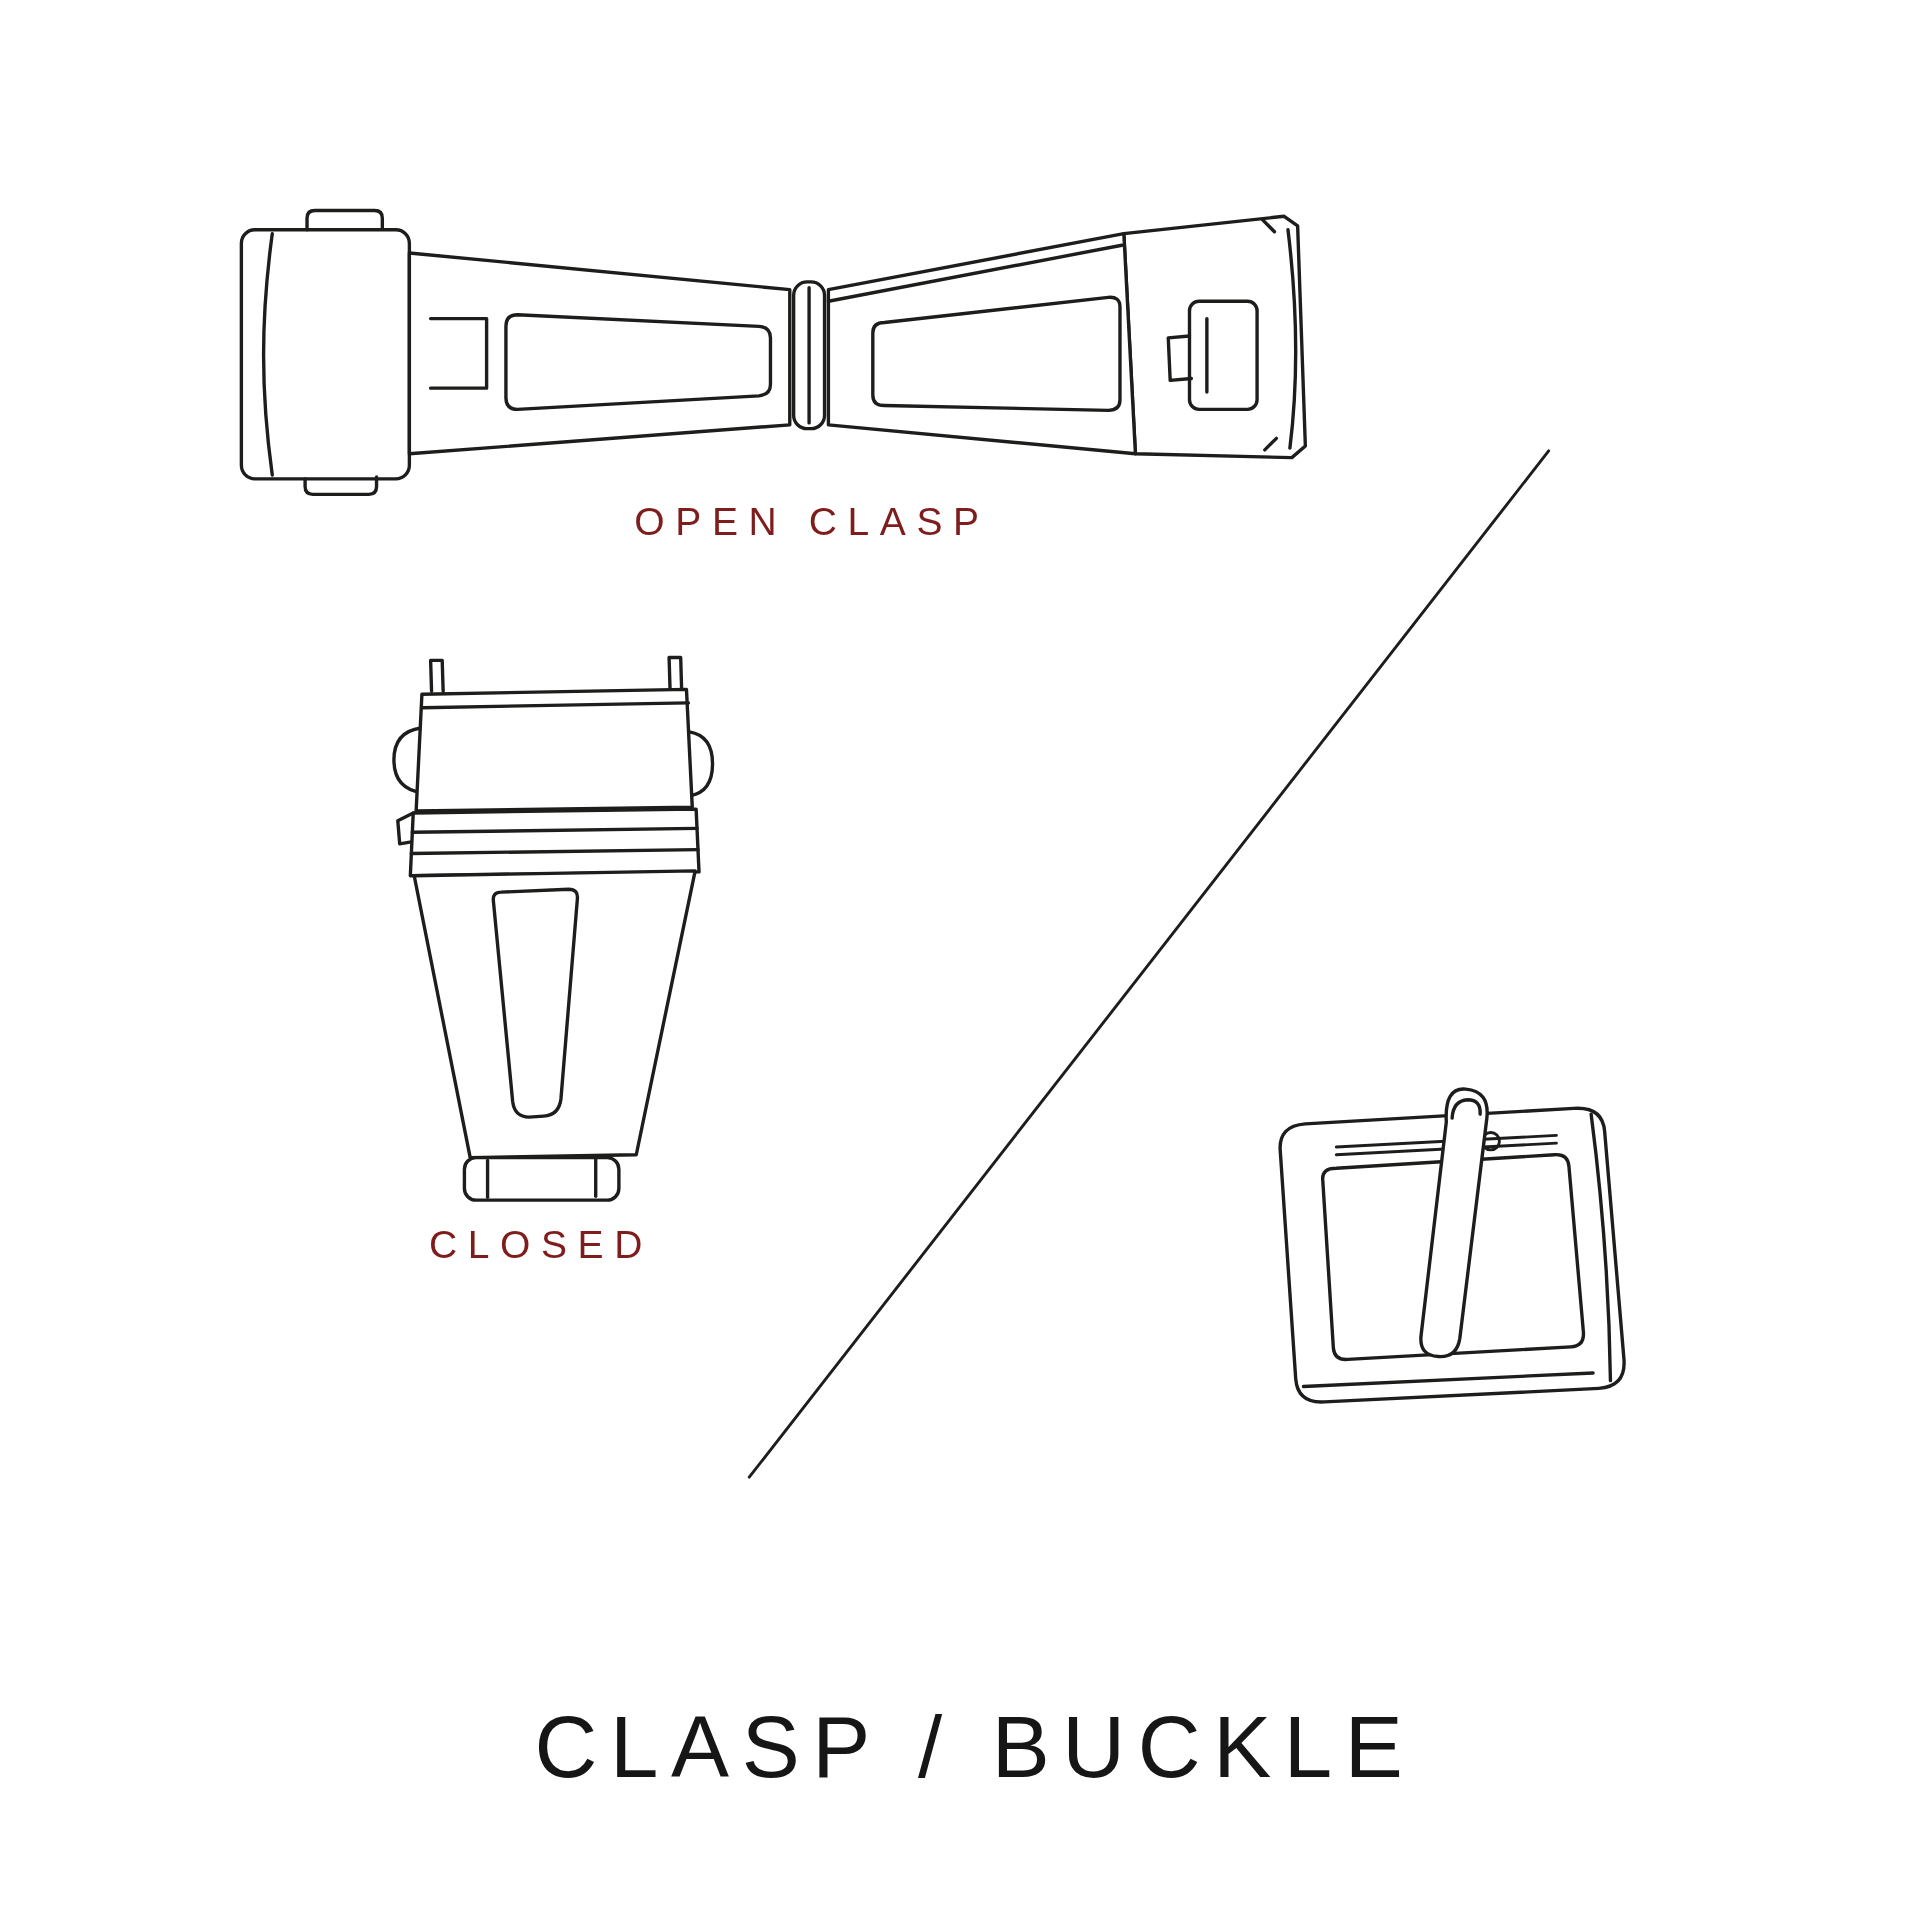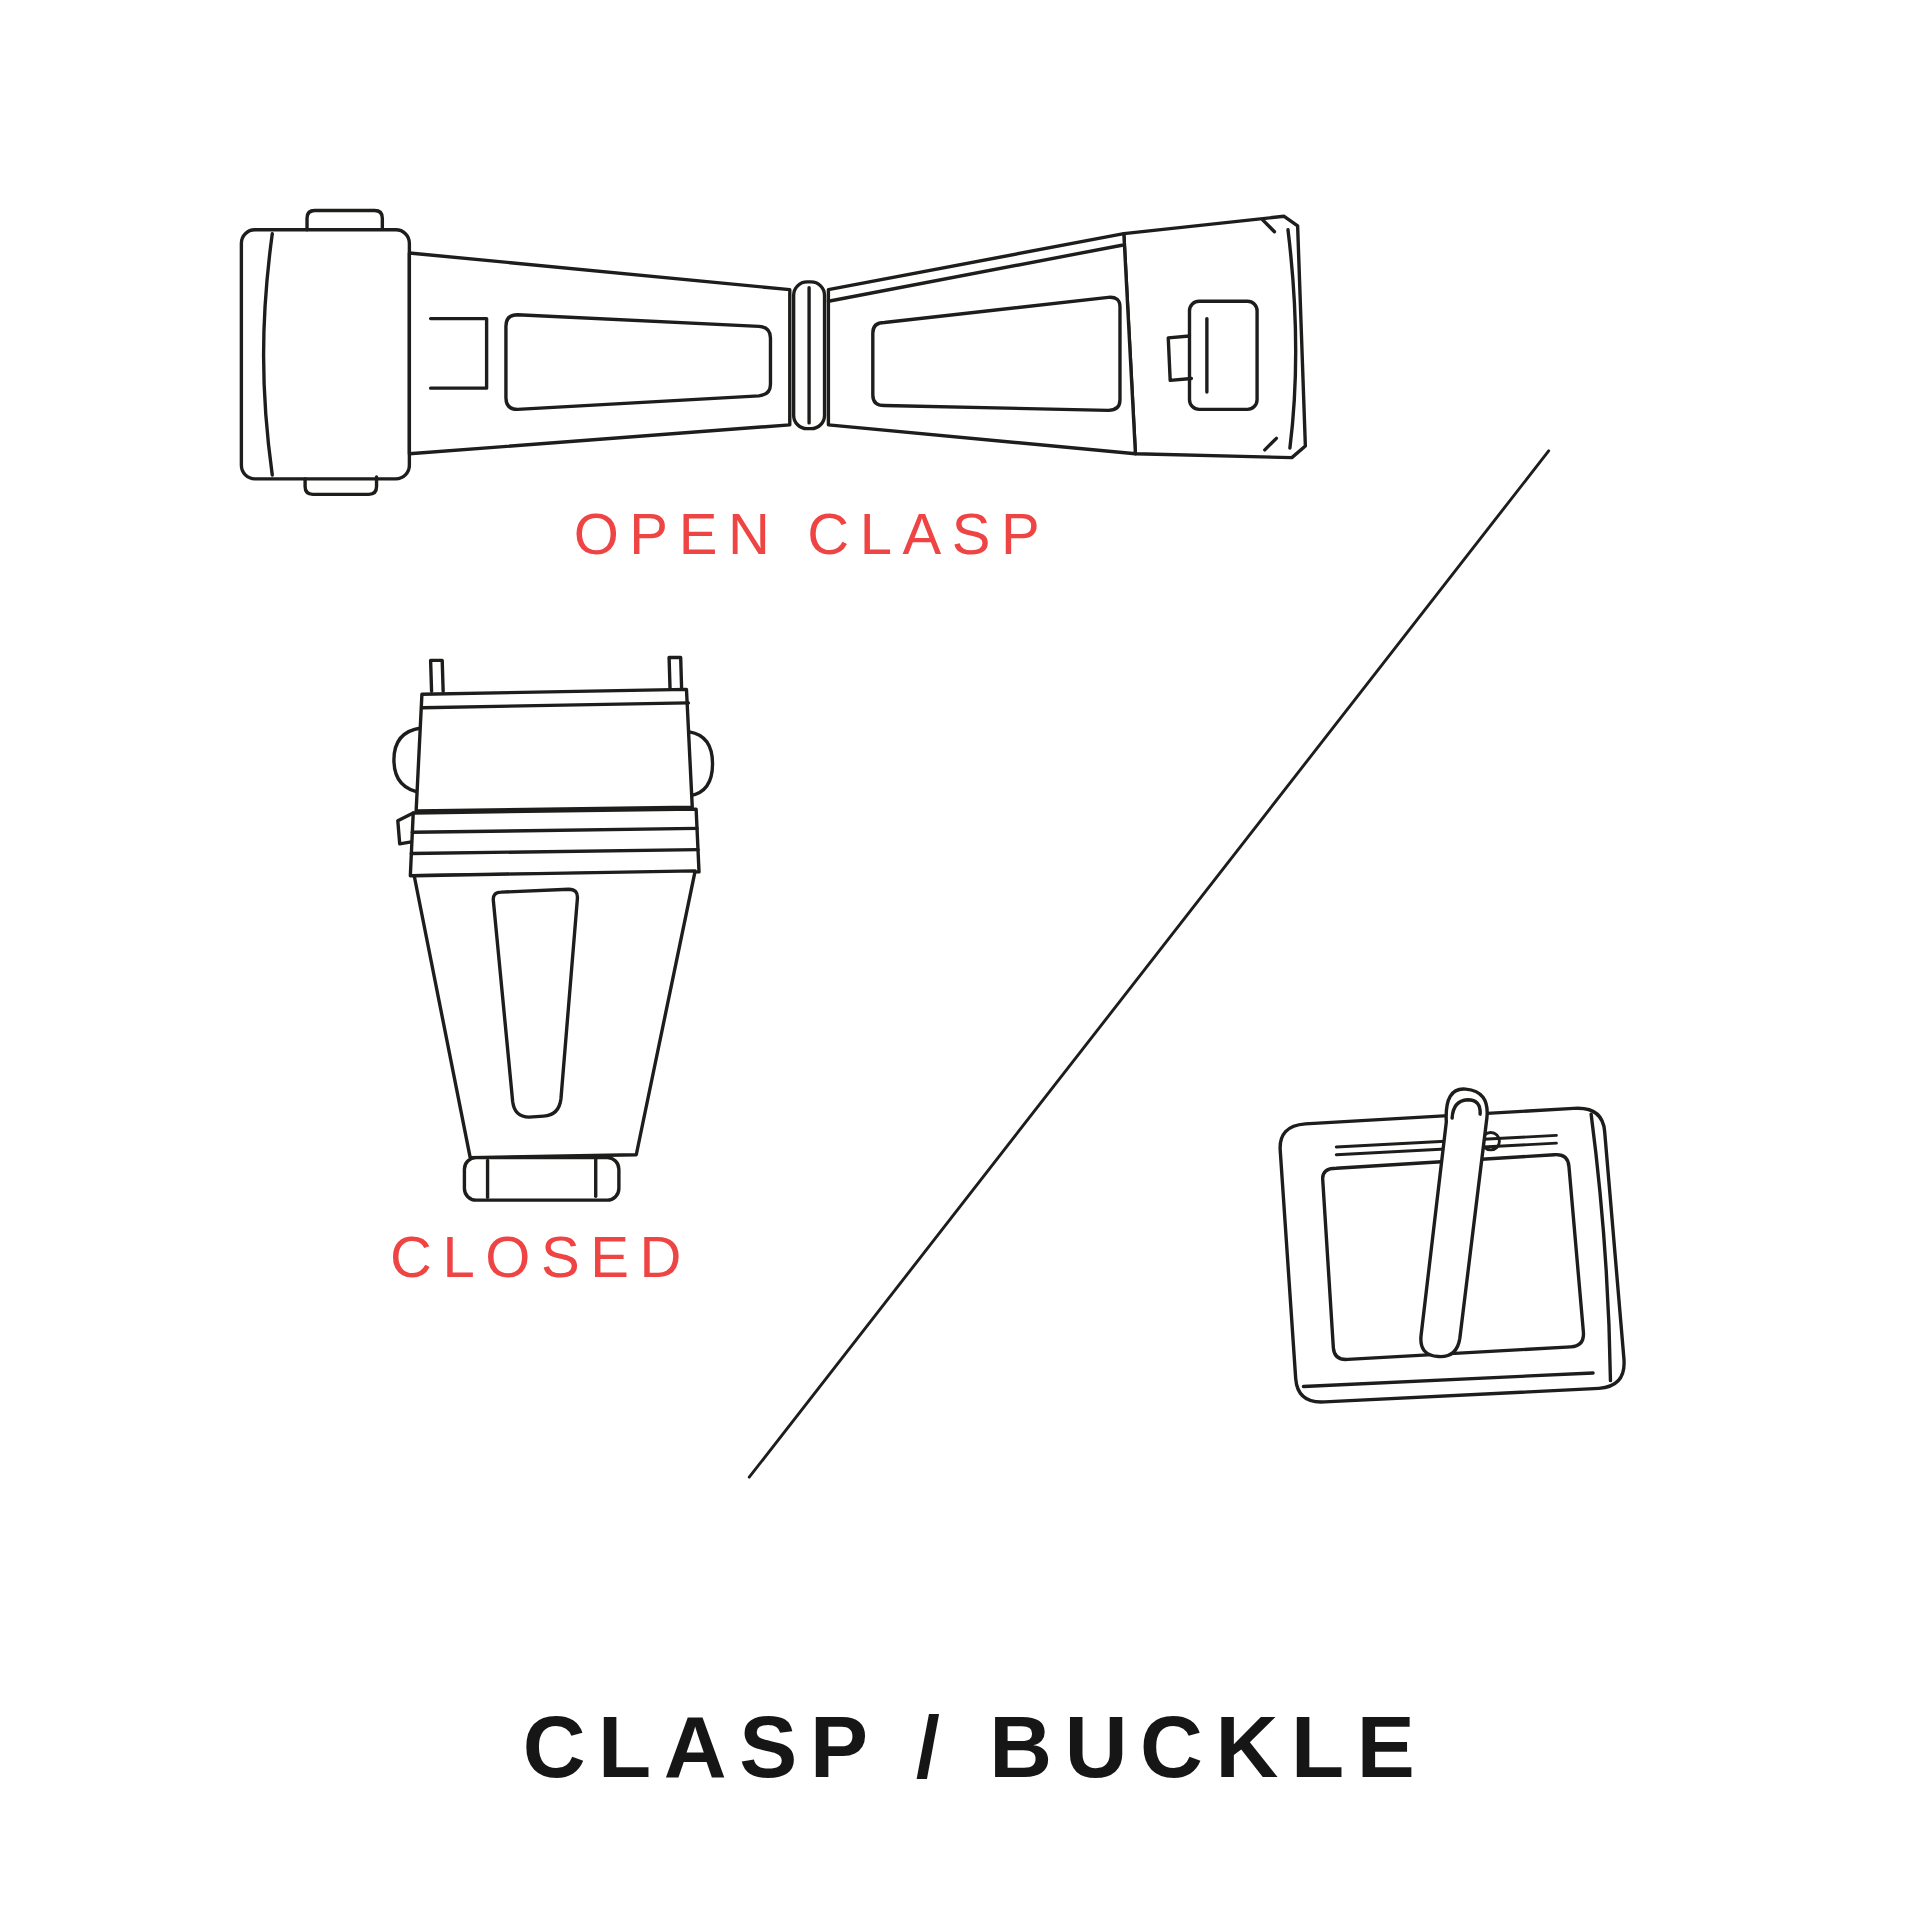--- a/index.html
+++ b/index.html
@@ -8,35 +8,35 @@
     width:1931px;height:1931px;
     background:#ffffff;
     font-family:"Liberation Sans", sans-serif;
     color:#1d1d1b;
     overflow:hidden;
   }
   svg.art{position:absolute;left:0;top:0;}
   .caption{
     position:absolute;
     transform:translateX(-50%);
-    font-size:58px;
+    font-size:39px;
     letter-spacing:10.6px;
     font-weight:400;
-    color:#ef4444;
+    color:#7f1d1d;
     white-space:nowrap;
   }
   .caption-open{left:812px;top:500px;}
   .caption-closed{left:541px;top:1223px;}
   .diagram-title{
     position:absolute;
     left:975px;top:1697px;
     transform:translateX(-50%);
     font-size:87px;
     letter-spacing:12.6px;
-    font-weight:700;
+    font-weight:400;
     color:#161616;
     white-space:nowrap;
   }
 </style>
 </head>
 <body>
 
 <div class="stage">
 
   <svg class="art" width="1931" height="1931" viewBox="0 0 2000 2000" fill="none" stroke="#1d1d1b" stroke-width="3.5" stroke-linejoin="round" stroke-linecap="round">

